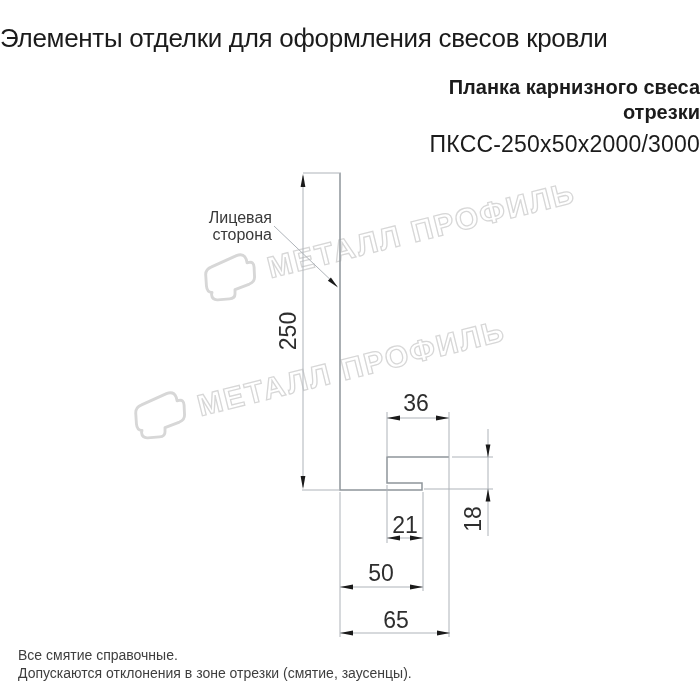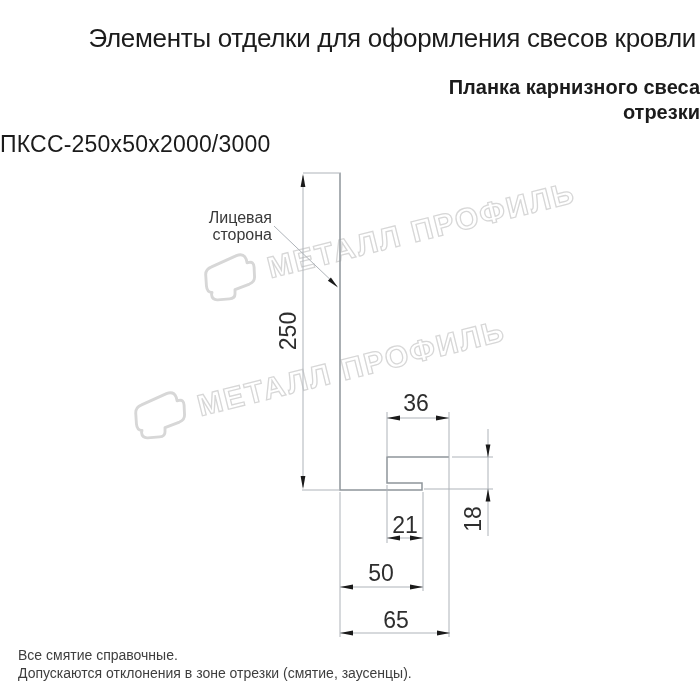--- a/index.html
+++ b/index.html
@@ -4,31 +4,31 @@
 <style>
   html,body{margin:0;padding:0;}
   body{
     width:700px;height:700px;position:relative;overflow:hidden;
     background:#ffffff;
     font-family:"Liberation Sans", sans-serif;
   }
   
   .page-title{
     position:absolute;top:23px;left:0;width:696px;
-    text-align:right;font-size:26px;font-weight:400;
+    text-align:left;font-size:26px;font-weight:400;
     color:#1b1b1b;letter-spacing:-0.3px;white-space:nowrap;
   }
   .subtitle{
     position:absolute;top:75px;left:0;width:700px;
     text-align:right;font-size:20px;font-weight:700;
     color:#1b1b1b;line-height:25px;
   }
   .product-code{
     position:absolute;top:131px;left:0;width:700px;
-    text-align:left;font-size:23px;font-weight:400;
+    text-align:right;font-size:23px;font-weight:400;
     color:#1b1b1b;letter-spacing:0.2px;
   }
   
   .wm{
     position:absolute;display:flex;align-items:center;gap:10px;
     transform:rotate(-14deg);transform-origin:0 50%;
     z-index:1;pointer-events:none;
   }
   .wm-1{left:202px;top:262px;}
   .wm-2{left:132px;top:400px;}

